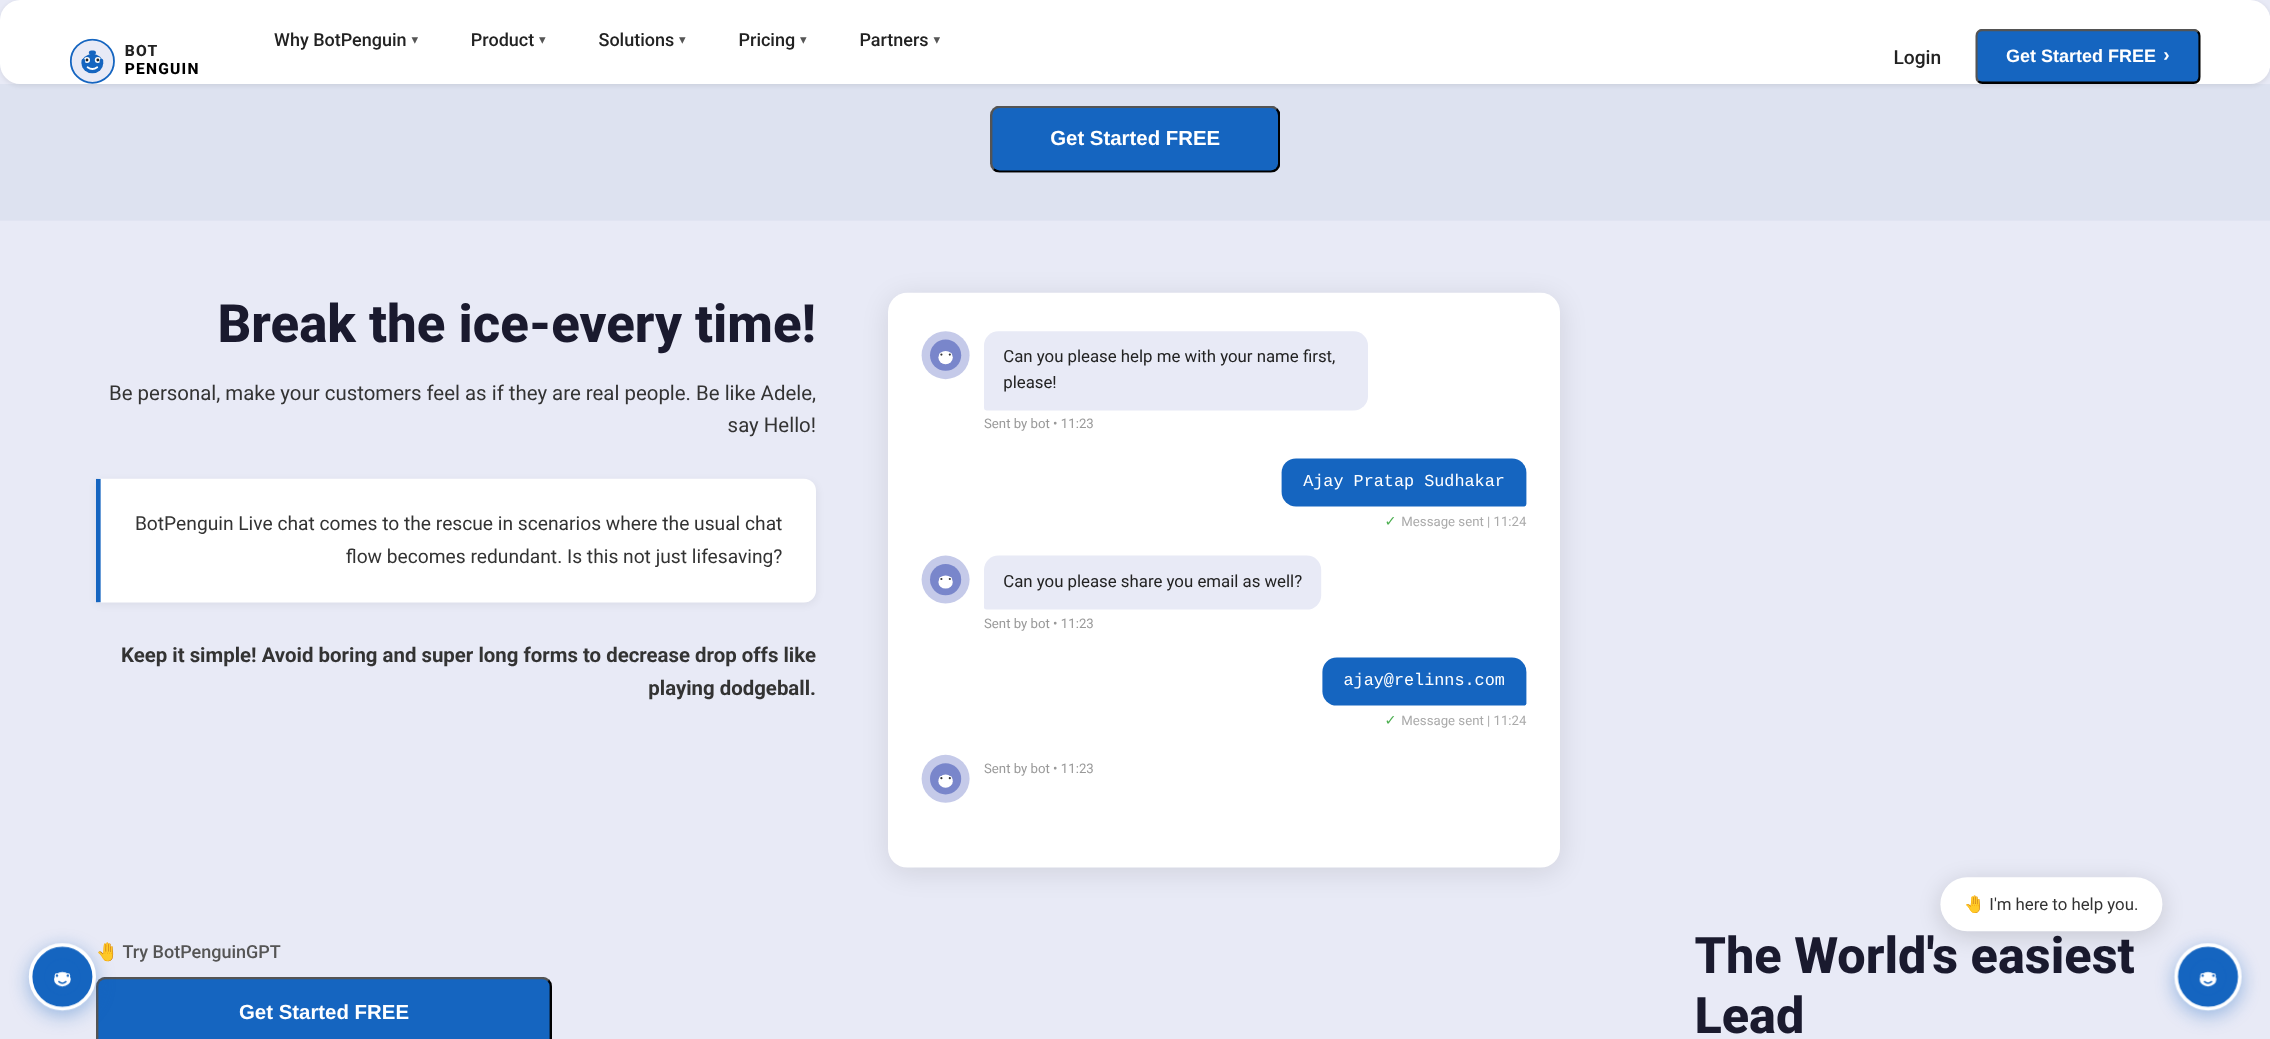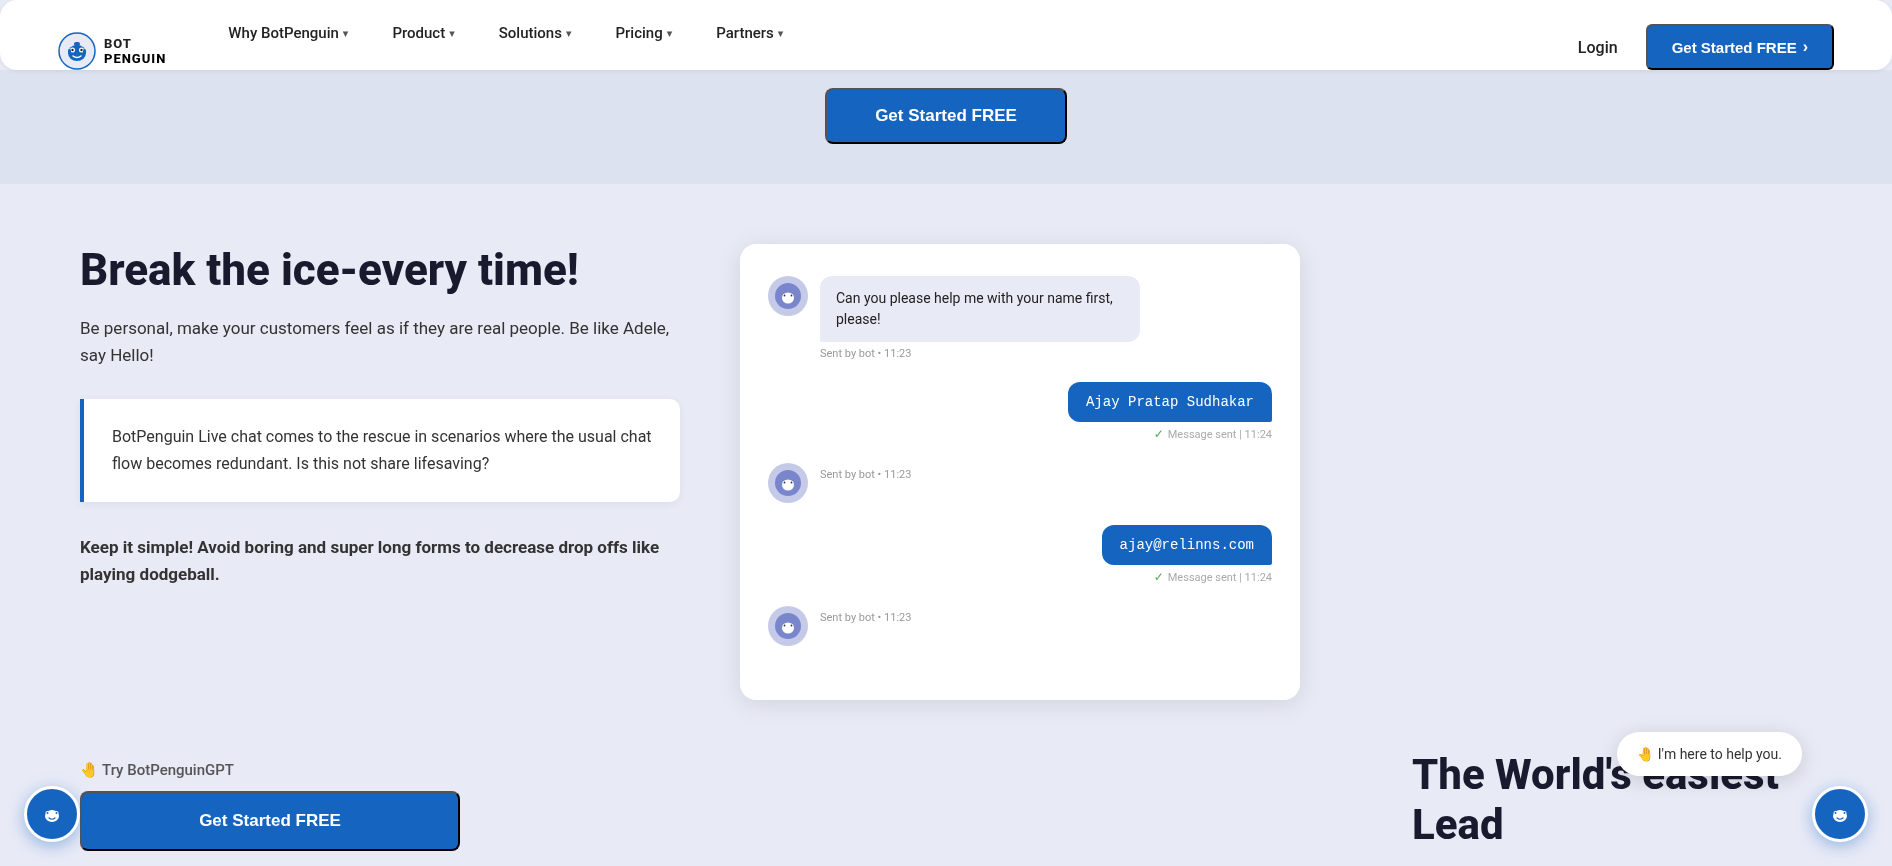--- a/index.html
+++ b/index.html
@@ -109,20 +109,21 @@
       background: #e8eaf6;
       padding: 60px 80px 40px 80px;
       display: flex;
       align-items: flex-start;
       gap: 60px;
       min-height: 500px;
     }
     .content-left {
       flex: 1;
       max-width: 600px;
+      text-align: right;
     }
     .main-heading {
       font-size: 44px;
       font-weight: 800;
       color: #1a1a2e;
       line-height: 1.2;
       margin-bottom: 18px;
     }
     .main-subtext {
       font-size: 17px;
@@ -376,21 +377,21 @@
     <button class="hero-cta-blue">Get Started FREE</button>
   </div>
 </div>
 
 <div class="main-content">
   <div class="content-left">
     <h1 class="main-heading">Break the ice-every time!</h1>
     <p class="main-subtext">Be personal, make your customers feel as if they are real people. Be like Adele, say Hello!</p>
 
     <div class="quote-block">
-      <p class="quote-text">BotPenguin Live chat comes to the rescue in scenarios where the usual chat flow becomes redundant. Is this not share lifesaving?</p>
+      <p class="quote-text">BotPenguin Live chat comes to the rescue in scenarios where the usual chat flow becomes redundant. Is this not just lifesaving?</p>
     </div>
 
     <p class="secondary-text">Keep it simple! Avoid boring and super long forms to decrease drop offs like playing dodgeball.</p>
   </div>
 
   <div class="content-right">
     <div class="chat-widget">
 
       <div class="chat-message">
         <div class="chat-avatar">
@@ -426,20 +427,23 @@
           <svg width="28" height="28" viewBox="0 0 28 28" fill="none" xmlns="http://www.w3.org/2000/svg">
             <circle cx="14" cy="14" r="13" fill="#7986cb"></circle>
             <ellipse cx="14" cy="16" rx="6" ry="5.5" fill="#fff"></ellipse>
             <circle cx="10.5" cy="13.5" r="1.8" fill="#fff"></circle>
             <circle cx="17.5" cy="13.5" r="1.8" fill="#fff"></circle>
             <circle cx="10.5" cy="13.5" r="0.9" fill="#333"></circle>
             <circle cx="17.5" cy="13.5" r="0.9" fill="#333"></circle>
           </svg>
         </div>
         <div>
+          <div class="chat-bubble-bot">
+            <p>Can you please share you email as well?</p>
+          </div>
           <div class="chat-meta">Sent by bot  •  11:23</div>
         </div>
       </div>
 
       <div class="chat-user-row">
         <div>
           <div class="chat-bubble-user">ajay@relinns.com</div>
           <div class="chat-user-meta">
             <span class="check-icon">✓</span>
             <span>Message sent | 11:24</span>

